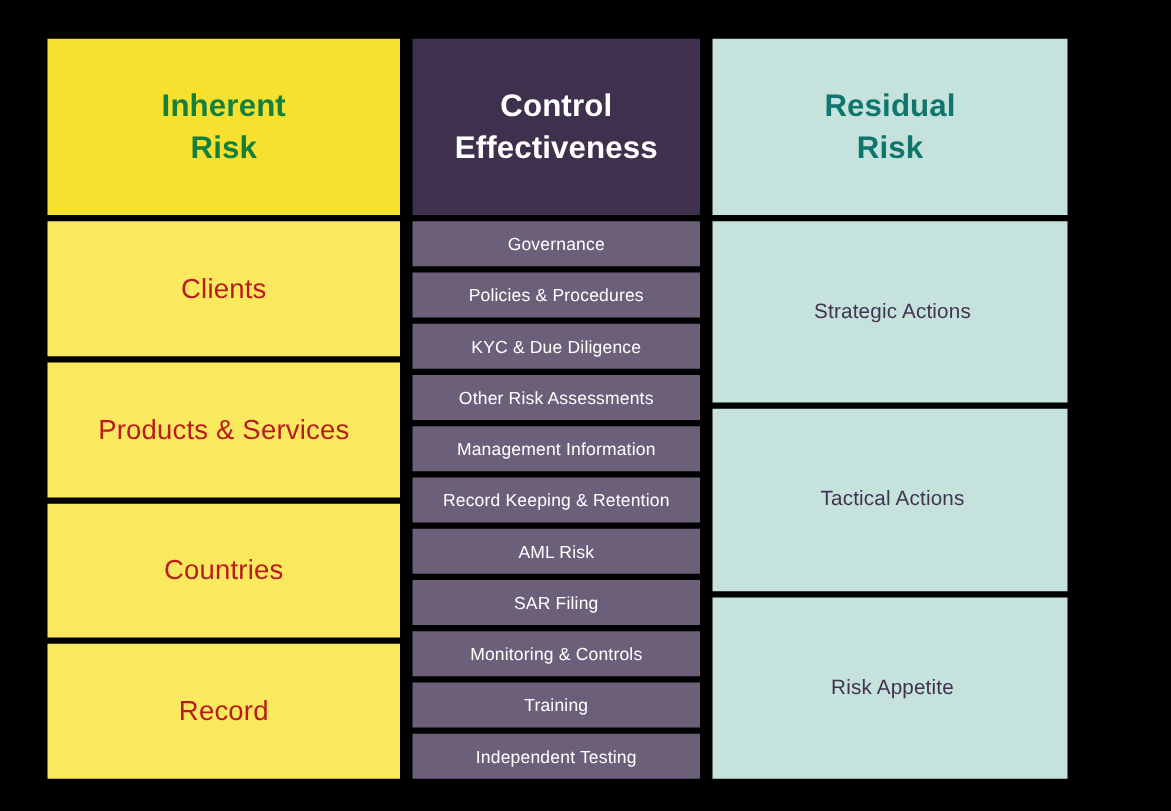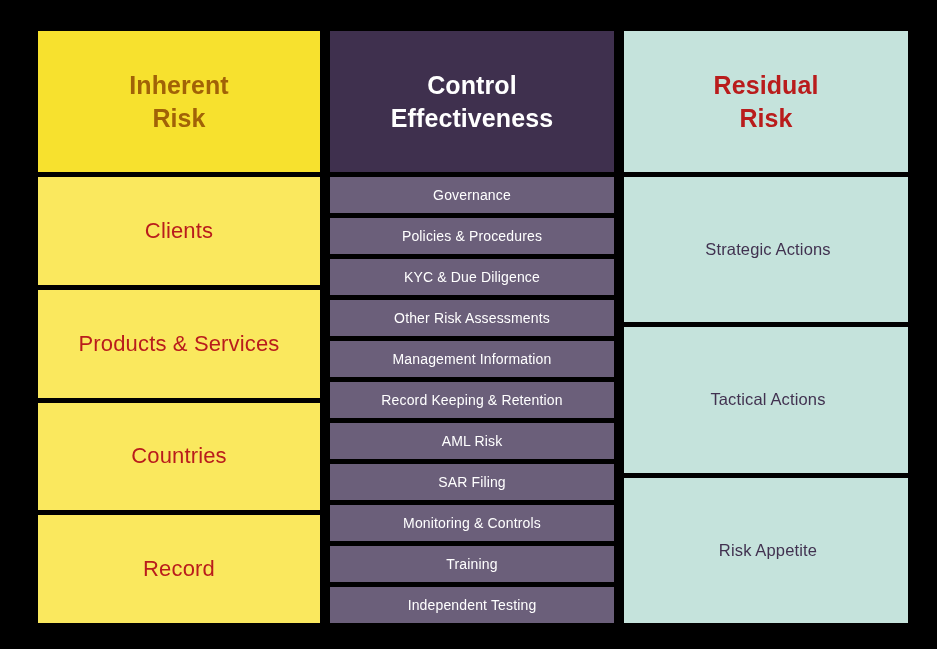--- a/index.html
+++ b/index.html
@@ -26,41 +26,41 @@
   }
 
   .column {
     display: flex;
     flex-direction: column;
     gap: 5px;
     height: 100%;
   }
 
   .col-inherent   { width: 282px; }
-  .col-control    { width: 284px; }
+  .col-control    { width: 230px; }
   .col-residual   { width: 284px; }
 
   .card-header {
     height: 141px;
     flex: 0 0 141px;
     display: flex;
     align-items: center;
     justify-content: center;
     text-align: center;
     font-size: 25px;
     font-weight: 700;
     line-height: 1.32;
     letter-spacing: 0.1px;
     box-sizing: border-box;
     padding: 0 10px;
   }
 
-  .hdr-inherent { background: #F7E12E; color: #a16207; }
+  .hdr-inherent { background: #F7E12E; color: #15803d; }
   .hdr-control  { background: #3F304E; color: #FFFFFF; }
-  .hdr-residual { background: #C5E3DC; color: #b91c1c; }
+  .hdr-residual { background: #C5E3DC; color: #0f766e; }
 
   .card-item {
     display: flex;
     align-items: center;
     justify-content: center;
     text-align: center;
     box-sizing: border-box;
     padding: 0 8px;
   }
 

